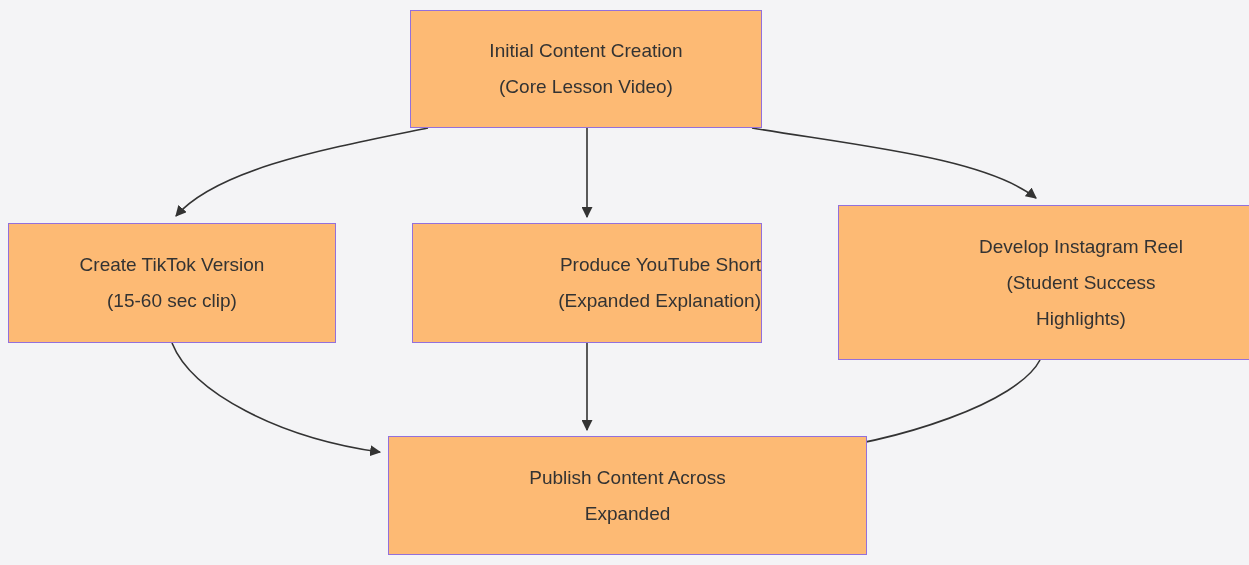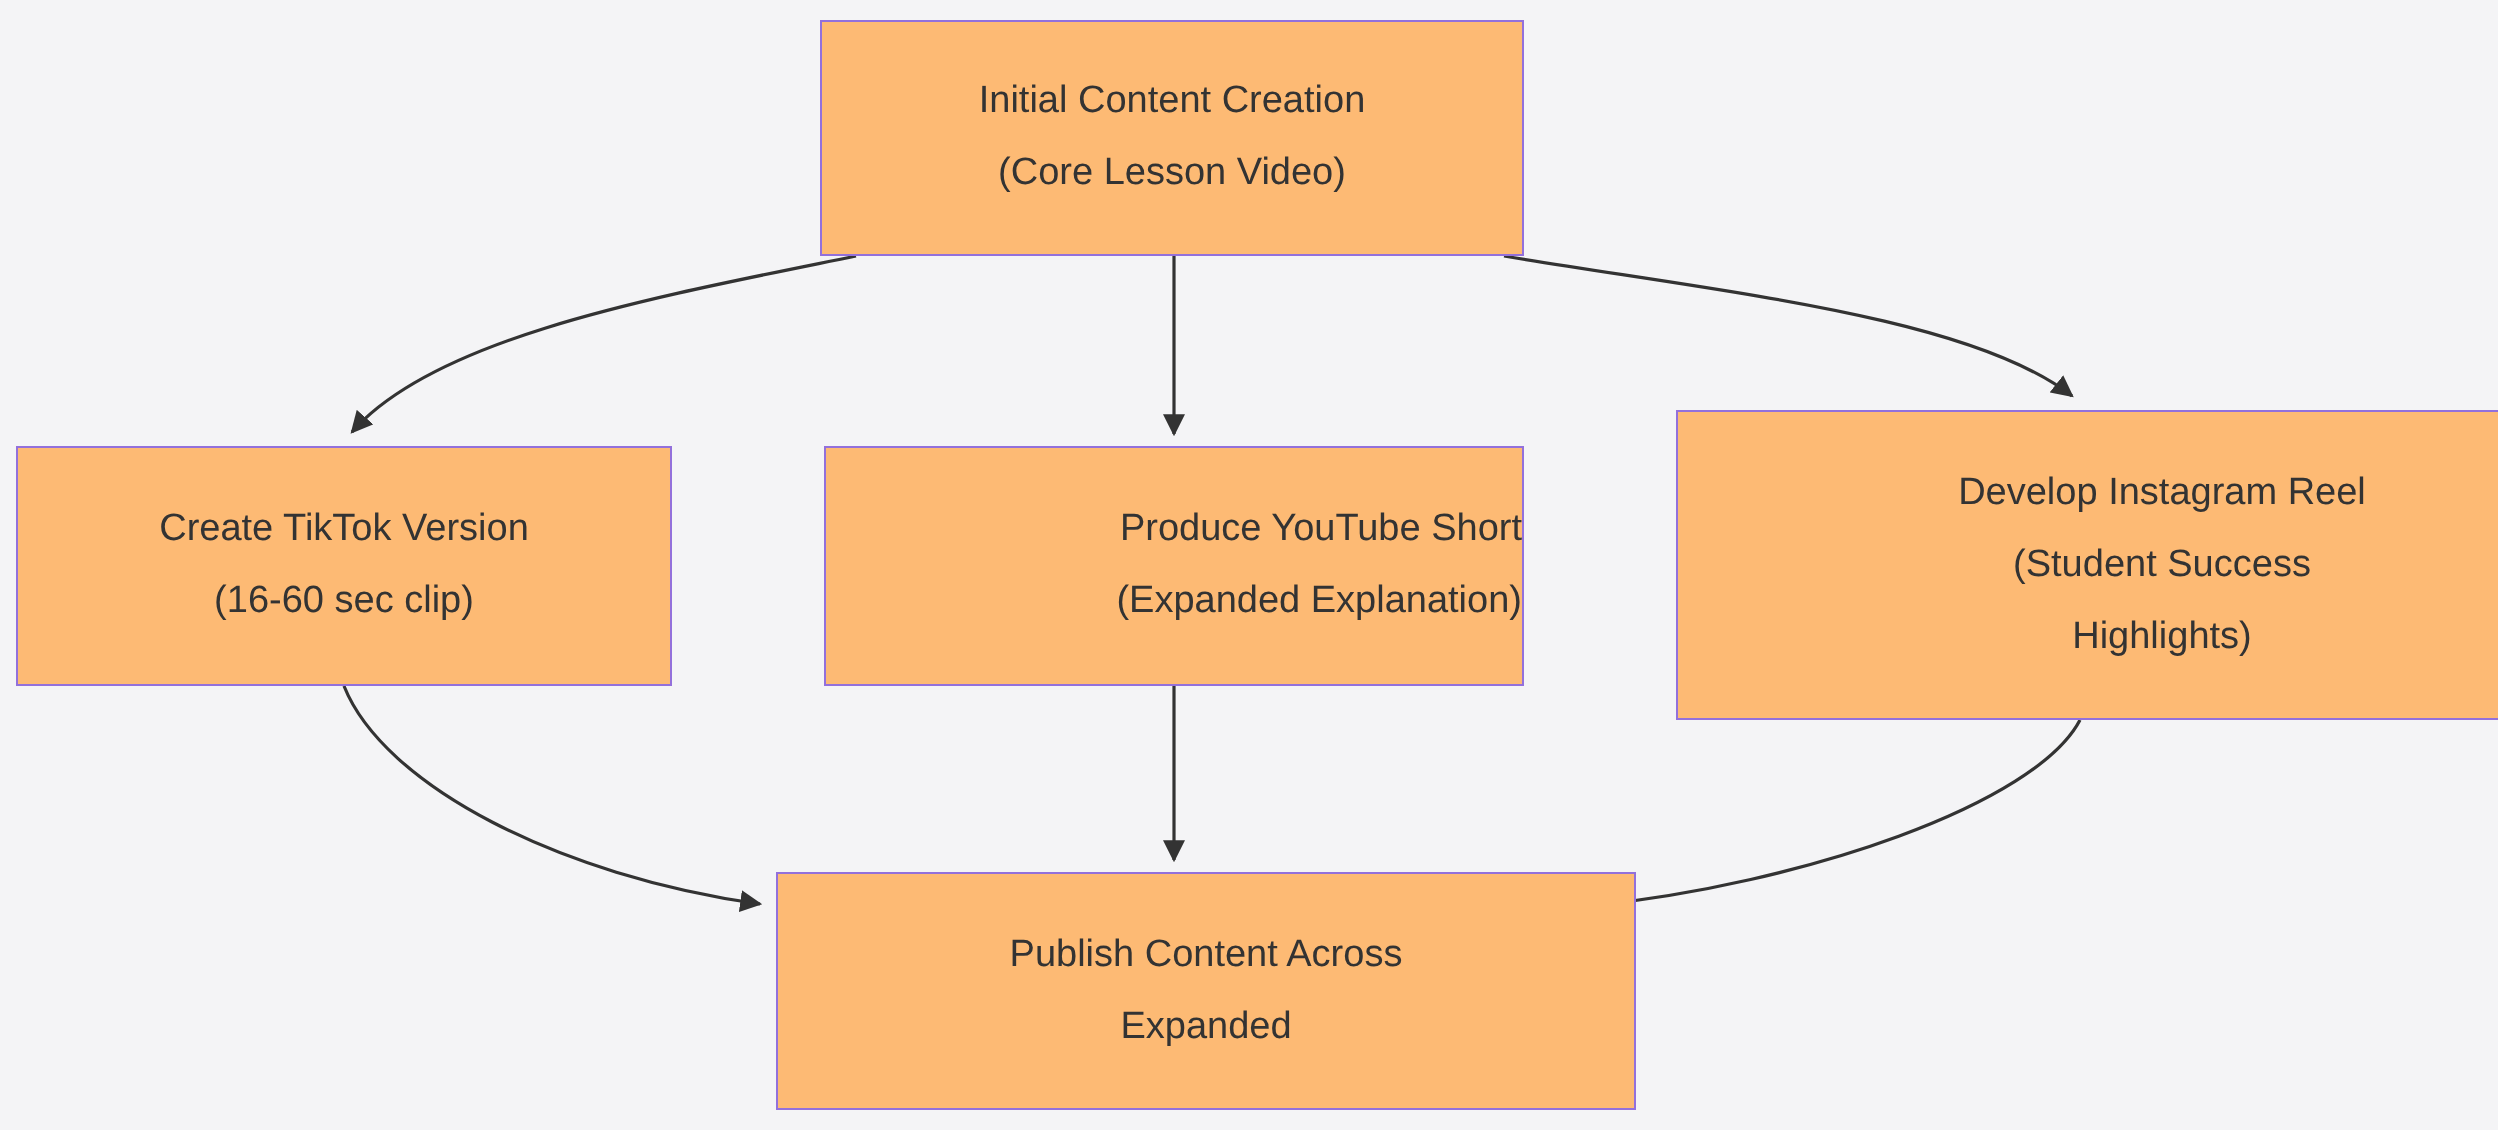--- a/index.html
+++ b/index.html
@@ -38,21 +38,21 @@
     align-items: center;
     justify-content: center;
     text-align: center;
     font-size: 19px;
     line-height: 36px;
   }
   .node-root      { left: 410px; top: 10px;  width: 352px; height: 118px; }
   .node-tiktok    { left: 8px;   top: 223px; width: 328px; height: 120px; text-align: center; }
   .node-youtube   { left: 412px; top: 223px; width: 350px; height: 120px; align-items: flex-end; }
   .node-instagram { left: 838px; top: 205px; width: 486px; height: 155px; }
-  .node-publish   { left: 388px; top: 436px; width: 430px; height: 119px; }
+  .node-publish   { left: 388px; top: 436px; width: 479px; height: 119px; }
 </style>
 </head>
 <body>
 
 <div class="canvas">
 
   <svg class="edges" viewBox="0 0 1249 565">
     <defs>
       <marker id="arrowhead" viewBox="0 0 10 10" refX="9" refY="5" markerUnits="userSpaceOnUse" markerWidth="11" markerHeight="11" orient="auto">
         <path d="M0,0 L10,5 L0,10 z" fill="#333333"></path>
@@ -66,21 +66,21 @@
     <path class="edge" d="M 1040 360 C 1018 402, 902 442, 795 453" marker-end="url(#arrowhead)"></path>
   </svg>
 
   <div class="node node-root">
     <span class="line">Initial Content Creation</span>
     <span class="line">(Core Lesson Video)</span>
   </div>
 
   <div class="node node-tiktok">
     <span class="line">Create TikTok Version</span>
-    <span class="line">(16-60 sec clip)</span>
+    <span class="line">(15-60 sec clip)</span>
   </div>
 
   <div class="node node-youtube">
     <span class="line">Produce YouTube Short</span>
     <span class="line">(Expanded Explanation)</span>
   </div>
 
   <div class="node node-instagram">
     <span class="line">Develop Instagram Reel</span>
     <span class="line">(Student Success</span>

